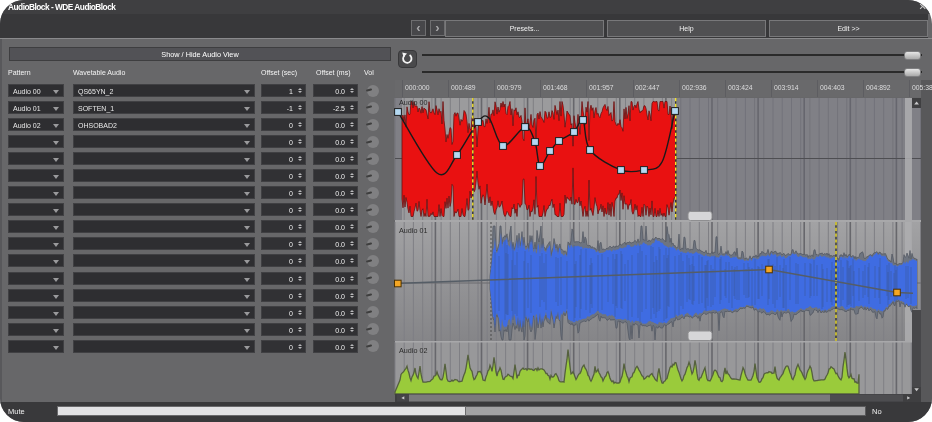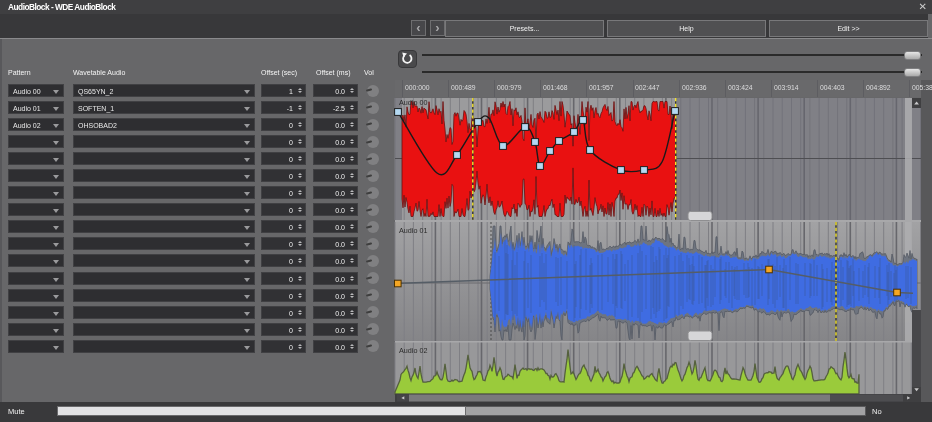--- a/index.html
+++ b/index.html
@@ -1,15 +1,15 @@
 <!DOCTYPE html>
 <html><head><meta charset="utf-8"><style>
 * { margin:0; padding:0; box-sizing:border-box; }
 body { width:932px; height:422px; font-family:"Liberation Sans",sans-serif; }
-#win { position:relative; width:932px; height:422px; background:#676769; overflow:hidden; }
+#win { position:relative; width:932px; height:422px; background:#676769; overflow:hidden;border-radius:24px; }
 #lborder { position:absolute; left:0; top:39px; width:2px; height:363px; background:#58585b; }
 #title { position:absolute; left:0; top:0; width:932px; height:14px; background:#3f3f41; }
 #title b { position:absolute; left:8px; top:2px; font-size:8.3px; letter-spacing:-0.5px; color:#fff; }
 #title .x { position:absolute; right:5px; top:1px; font-size:10px; color:#ccc; }
 #tbar { position:absolute; left:0; top:14px; width:928px; height:24px; background:#38383a; }
 #tbarline { position:absolute; left:0; top:38px; width:932px; height:1px; background:#8a8a8c; }
 #maincombo { position:absolute; left:8px; top:19px; width:401px; height:18px; background:#29292b; border:1px solid #505052; }
 #maincombo span { position:absolute; left:6px; top:4px; font-size:7.5px; color:#eee; }
 #maincombo i { position:absolute; right:5px; top:7px; width:0; height:0; border-left:3.5px solid transparent; border-right:3.5px solid transparent; border-top:4.5px solid #9a9a9c; }
 .navb { position:absolute; top:20px; width:15px; height:16px; background:#47474a; border:1px solid #6e6e70; color:#a8a8aa; font-size:13px; font-weight:bold; text-align:center; line-height:13px; }
@@ -45,20 +45,21 @@
       <b>AudioBlock - WDE AudioBlock</b>
       <span class="x">✕</span>
     </div>
   <div id="tbar"></div>
   <div id="tbarline"></div>
   <div class="navb" style="left:411px">‹</div>
   <div class="navb" style="left:430px">›</div>
   <div class="bigb" style="left:445px;width:159px">Presets...</div>
   <div class="bigb" style="left:607px;width:159px">Help</div>
   <div class="bigb" style="left:769px;width:159px">Edit &gt;&gt;</div>
+  <div id="showhide">Show / Hide Audio View</div>
   <div class="hdr" style="left:8px">Pattern</div>
   <div class="hdr" style="left:73px">Wavetable Audio</div>
   <div class="hdr" style="left:261px">Offset (sec)</div>
   <div class="hdr" style="left:316px">Offset (ms)</div>
   <div class="hdr" style="left:364px">Vol</div>
 
   <div class="combo" style="left:8px;top:84px;width:56px">
       <span>Audio 00</span>
       <i class="dar"></i>
     </div>

